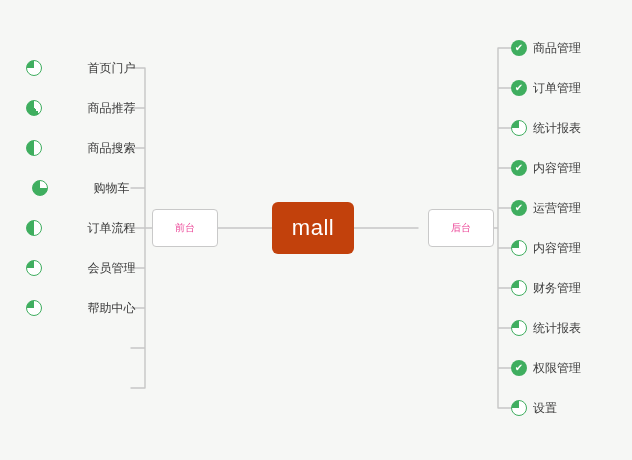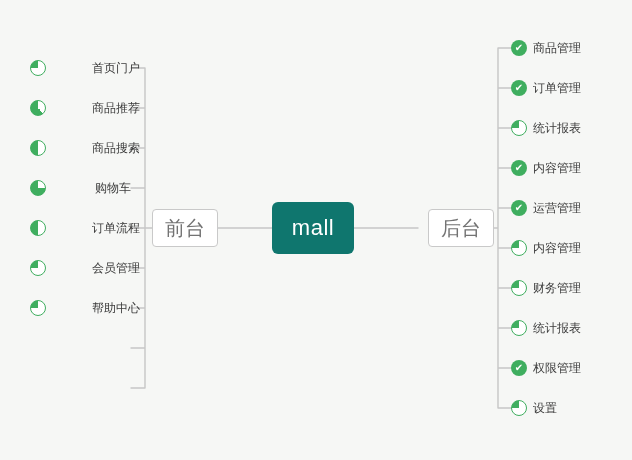--- a/index.html
+++ b/index.html
@@ -16,33 +16,33 @@
   svg.links{position:absolute;left:0;top:0;}
   .branch-list{position:absolute;}
   .branch-list.left{left:30px;top:58px;width:101px;}
   .branch-list.right{left:511px;top:38px;width:118px;}
   .item{
     height:20px;margin-bottom:20px;
     display:flex;align-items:center;
     font-size:12px;color:#3b3b3b;
     white-space:nowrap;cursor:default;
   }
-  .branch-list.left .item{justify-content:space-between;gap:40px;}
+  .branch-list.left .item{justify-content:center;gap:40px;}
   .icon{
     width:16px;height:16px;border-radius:50%;
     box-sizing:border-box;flex:0 0 16px;
     margin-right:6px;
     display:flex;align-items:center;justify-content:center;
     font-size:10px;line-height:1;color:#fff;
   }
   .node{
     position:absolute;box-sizing:border-box;
     display:flex;align-items:center;justify-content:center;
     background:#ffffff;border:1px solid #c9c9c9;border-radius:4px;
-    font-size:20px;color:#737373;
+    font-size:10px;color:#ec4899;
   }
   .node.front{left:152px;top:209px;width:66px;height:38px;}
   .node.back{left:428px;top:209px;width:66px;height:38px;}
   .node.root{
     left:272px;top:202px;width:82px;height:52px;
     border:none;border-radius:6px;
     background:#68c087;color:#ffffff;
     font-size:22px;font-weight:500;letter-spacing:.5px;
   }
 </style>
@@ -125,16 +125,16 @@
       <span class="icon" style="background: rgb(63, 174, 95);">✔</span>
       <span>权限管理</span>
     </div>
     <div class="item">
       <span class="icon" style="border: 1.5px solid rgb(63, 174, 95); background: conic-gradient(from 270deg, rgb(63, 174, 95) 0deg, rgb(63, 174, 95) 25%, rgb(255, 255, 255) 25%);"></span>
       <span>设置</span>
     </div>
   </div>
 
   <div class="node front">前台</div>
-  <div class="node root" style="background: #0f766e;">mall</div>
+  <div class="node root" style="background: #c2410c;">mall</div>
   <div class="node back">后台</div>
 
 </div>
 
 </body></html>

